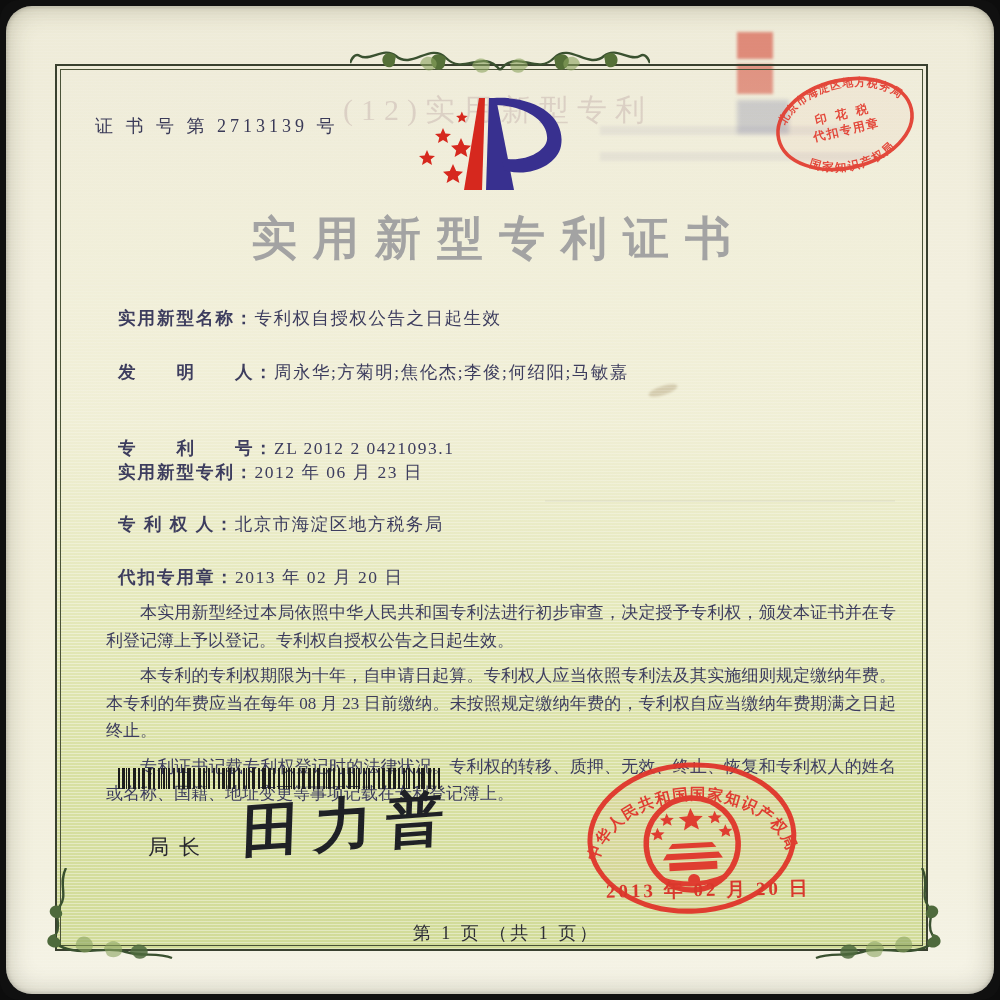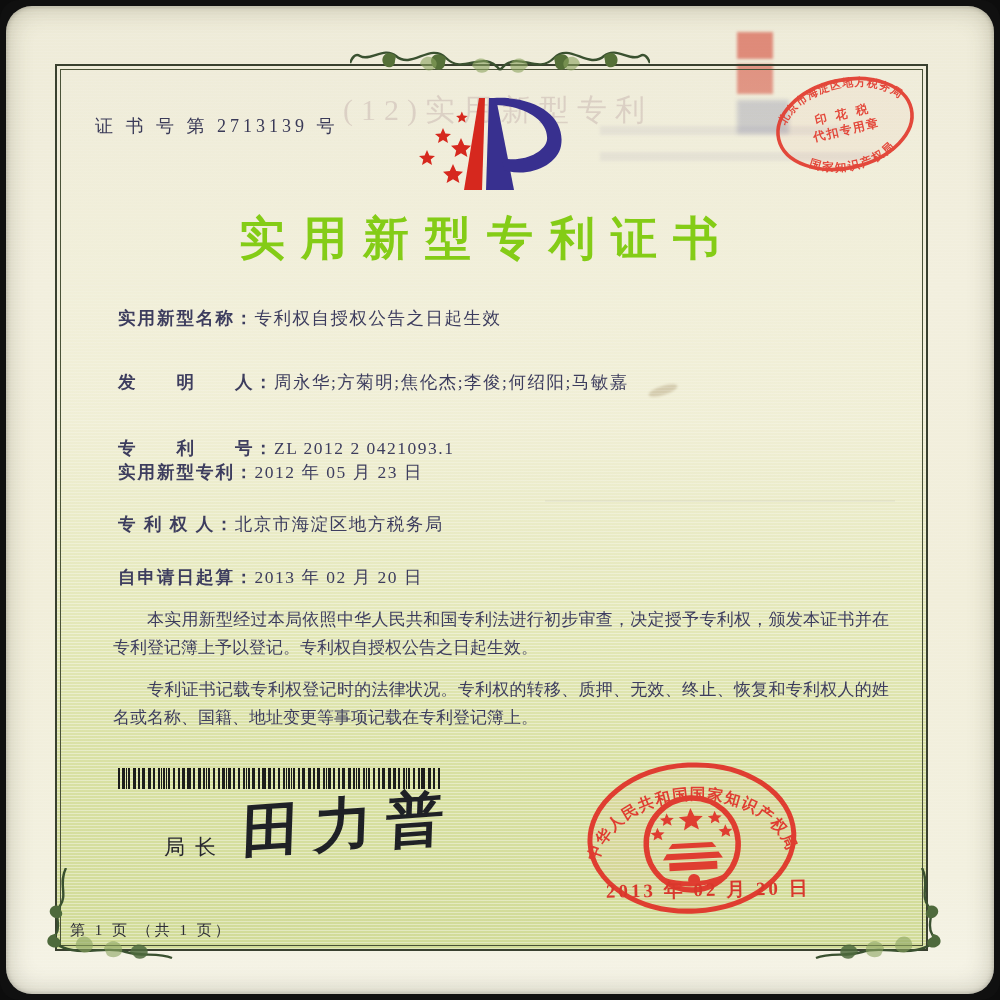--- a/index.html
+++ b/index.html
@@ -16,37 +16,37 @@
   .frame-inner{position:absolute;inset:3px;border:1px solid #4a5238;}
   .frame-fill{position:absolute;inset:0;
          background:linear-gradient(180deg,rgba(242,239,222,0) 0%,rgba(238,238,205,.45) 40%,rgba(226,231,180,.85) 62%,rgba(216,224,162,1) 80%,rgba(209,219,152,1) 100%);}
   .guilloche{position:absolute;inset:0;
          background:repeating-linear-gradient(180deg,rgba(255,255,255,.38) 0 1px,rgba(0,0,0,0) 1px 3px);
          -webkit-mask-image:linear-gradient(180deg,transparent 18%,black 65%);
          mask-image:linear-gradient(180deg,transparent 18%,black 65%);}
   .orn{position:absolute;}
   
   .cert-no{position:absolute;left:95px;top:114px;font-size:18px;letter-spacing:4px;color:#3a3a58;}
-  .title{position:absolute;left:49px;top:208px;width:860px;text-align:center;font-size:46px;font-weight:700;
-         letter-spacing:16px;color:#84cc16;text-indent:16px;}
+  .title{position:absolute;left:61px;top:208px;width:860px;text-align:center;font-size:46px;font-weight:700;
+         letter-spacing:16px;color:#a3a3a3;text-indent:16px;}
   .fields{position:absolute;left:118px;top:0;width:780px;}
   .frow{position:absolute;left:0;font-size:17.5px;letter-spacing:1.5px;color:#3d3d5e;white-space:nowrap;}
   .frow .lab{letter-spacing:2px;font-weight:bold;}
   .paras{position:absolute;left:98px;top:591px;width:806px;font-size:17px;line-height:27.5px;
          color:#3d3d5e;text-align:justify;}
-  .paras p{margin:15px;text-indent:2em;}
+  .paras p{margin:8px;text-indent:2em;}
   .barcode{position:absolute;left:118px;top:768px;width:322px;height:21px;
          background:
            repeating-linear-gradient(90deg,#1c1c1c 0 2px,transparent 2px 5px),
            repeating-linear-gradient(90deg,#1c1c1c 0 1px,transparent 1px 8px),
            repeating-linear-gradient(90deg,transparent 0 4px,#1c1c1c 4px 5px,transparent 5px 13px);}
-  .director{position:absolute;left:164px;top:833px;font-size:21px;letter-spacing:10px;color:#26262e;}
+  .director{position:absolute;left:148px;top:833px;font-size:21px;letter-spacing:10px;color:#26262e;}
   .signature{position:absolute;left:242px;top:786px;font-size:58px;font-weight:600;letter-spacing:14px;
          color:#1f2126;transform:rotate(-4deg) skewX(-6deg);}
-  .footer{position:absolute;left:70px;top:921px;width:873px;text-align:left;font-size:15px;
+  .footer{position:absolute;left:70px;top:921px;width:873px;text-align:center;font-size:18px;
          letter-spacing:3px;color:#2e2e36;}
   
   .tax-stamp{position:absolute;left:770px;top:68px;width:150px;height:112px;transform:rotate(-13deg);opacity:.92;}
   .office-seal{position:absolute;left:582px;top:756px;width:220px;height:168px;transform:rotate(-3deg);opacity:.95;}
   .seal-date{position:absolute;left:606px;top:877px;font-size:19px;font-weight:600;letter-spacing:3px;
          color:#d8382c;transform:rotate(-1deg);}
   
   .ghost-top{position:absolute;left:343px;top:90px;font-size:30px;letter-spacing:8px;color:#9b7680;
          opacity:.25;filter:blur(.7px);}
   .ghost-line{position:absolute;height:2px;background:#6e6488;opacity:.18;filter:blur(.4px);}
@@ -140,39 +140,40 @@
     <text x="75" y="50" font-size="12" fill="#e23b2e" font-weight="bold" letter-spacing="3" text-anchor="middle">印 花 税</text>
     <text x="75" y="66" font-size="12" fill="#e23b2e" font-weight="bold" letter-spacing="1.5" text-anchor="middle">代扣专用章</text>
   </svg>
 
   <div class="title">实用新型专利证书</div>
 
   <div class="fields">
     <div class="frow" style="top:306px">
       <span class="lab">实用新型名称：</span><span>专利权自授权公告之日起生效</span>
     </div>
-    <div class="frow" style="top:370px">
+    <div class="frow" style="top:360px">
       <span class="lab">发　　明　　人：</span><span>周永华;方菊明;焦伦杰;李俊;何绍阳;马敏嘉</span>
     </div>
     <div class="frow" style="top:436px">
       <span class="lab">专　　利　　号：</span><span>ZL 2012 2 0421093.1</span>
     </div>
     <div class="frow" style="top:460px">
-      <span class="lab">实用新型专利：</span><span>2012 年 05 月 23 日</span>
+      <span class="lab">实用新型专利：</span><span>2012 年 06 月 23 日</span>
     </div>
     <div class="frow" style="top:512px">
       <span class="lab">专 利 权 人：</span><span>北京市海淀区地方税务局</span>
     </div>
     <div class="frow" style="top:565px">
-      <span class="lab">自申请日起算：</span><span>2013 年 02 月 20 日</span>
+      <span class="lab">代扣专用章：</span><span>2013 年 02 月 20 日</span>
     </div>
   </div>
 
   <div class="paras">
     <p>本实用新型经过本局依照中华人民共和国专利法进行初步审查，决定授予专利权，颁发本证书并在专利登记簿上予以登记。专利权自授权公告之日起生效。</p>
+    <p>本专利的专利权期限为十年，自申请日起算。专利权人应当依照专利法及其实施细则规定缴纳年费。本专利的年费应当在每年 08 月 23 日前缴纳。未按照规定缴纳年费的，专利权自应当缴纳年费期满之日起终止。</p>
     <p>专利证书记载专利权登记时的法律状况。专利权的转移、质押、无效、终止、恢复和专利权人的姓名或名称、国籍、地址变更等事项记载在专利登记簿上。</p>
   </div>
 
   <div class="barcode"></div>
 
   <div class="director">局长</div>
   <div class="signature">田力普</div>
 
   <svg class="office-seal" viewBox="0 0 220 168">
     <defs>

